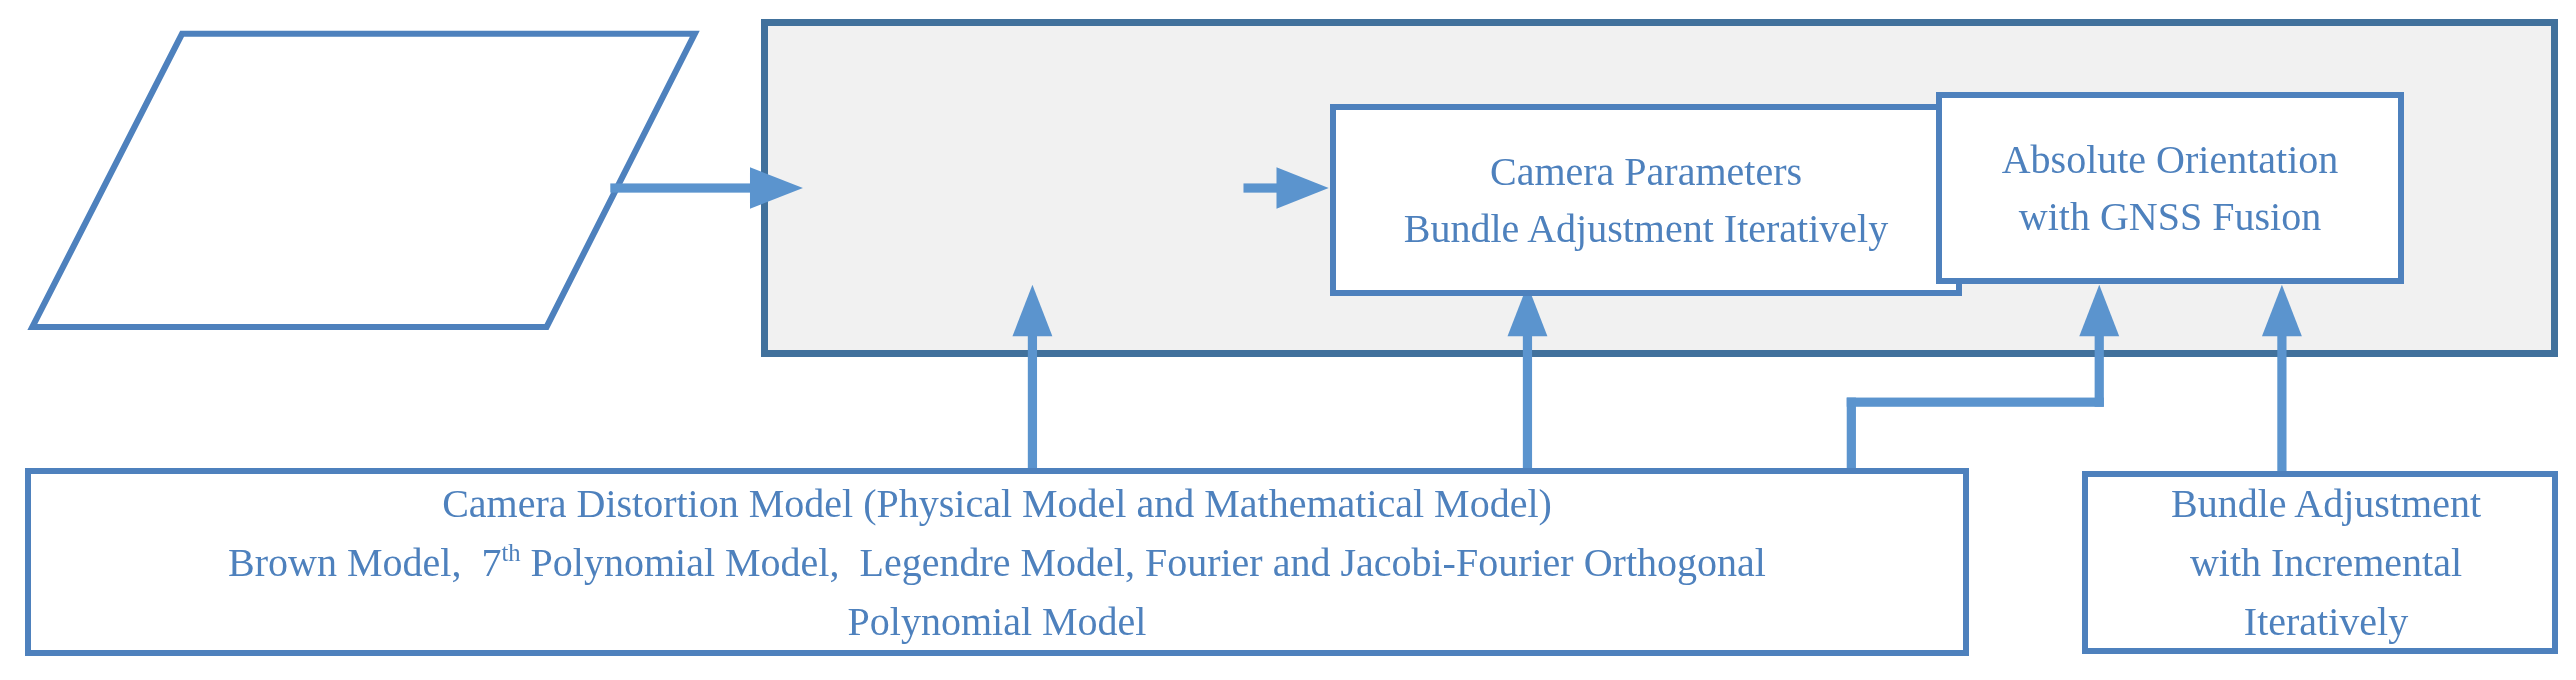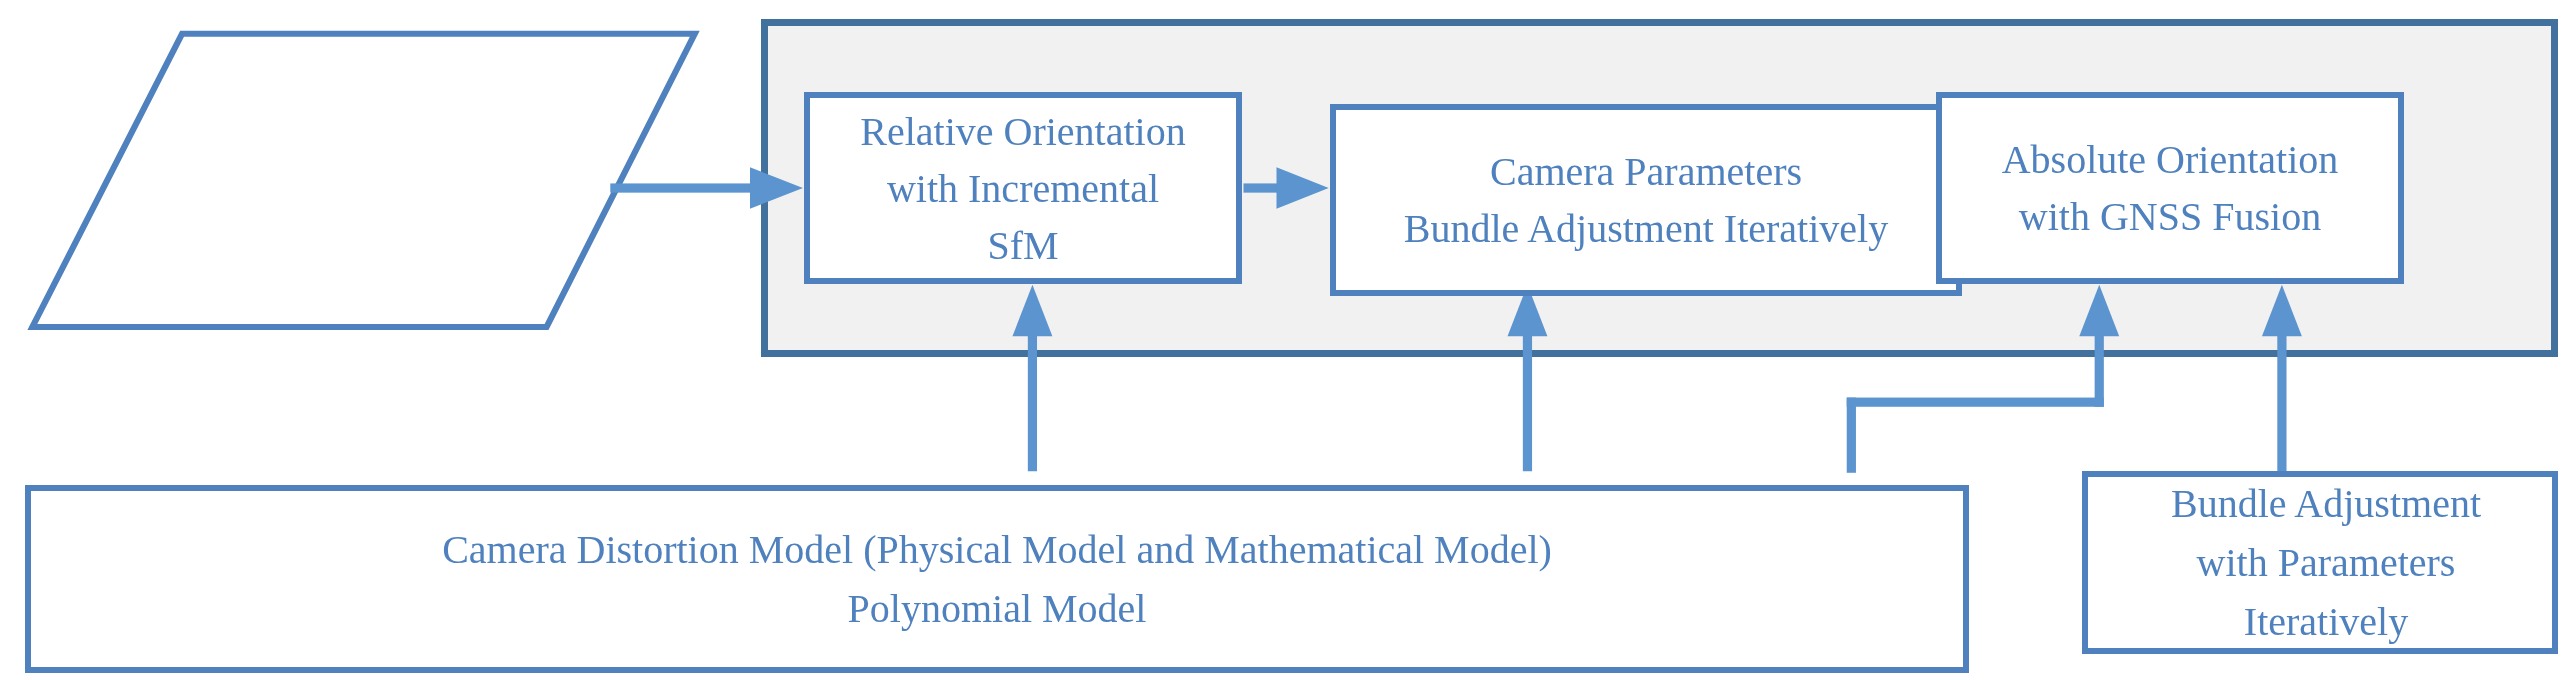--- a/index.html
+++ b/index.html
@@ -46,21 +46,21 @@
   }
   .node .line {
     display: block;
     font-size: 40px;
     line-height: 57px;
     white-space: pre;
   }
   #step-1 { left: 804px; top: 92px; width: 438px; height: 192px; }
   #step-2 { left: 1330px; top: 104px; width: 632px; height: 192px; }
   #step-3 { left: 1936px; top: 92px; width: 468px; height: 192px; }
-  #distortion-box { left: 25px;   top: 468px; width: 1944px; height: 188px; margin-top: 17px; }
+  #distortion-box { left: 25px;   top: 468px; width: 1944px; height: 188px; }
   #constraint-box { left: 2082px; top: 471px; width: 476px;  height: 183px; padding-left: 12px; }
   #distortion-box .line, #constraint-box .line {
     font-size: 40px;
     line-height: 59px;
     white-space: pre;
   }
   sup.sup {
     font-size: 24.6px;
     vertical-align: 15.4px;
     line-height: 0;
@@ -127,41 +127,37 @@
       <polygon points="2973,371 2947,438 2999,438"></polygon>
     </g>
   </svg>
 
   <div id="input-node-text">
     <span class="line">UAV Images of</span>
     <span class="line">Transmission</span>
     <span class="line">Line</span>
   </div>
 
-  <div class="node" id="step-1">
-    <span class="line">Relative Orientation</span>
-    <span class="line">with Incremental</span>
-    <span class="line">SfM</span>
-  </div>
 
   <div class="node" id="step-2">
     <span class="line">Camera Parameters</span>
     <span class="line">Bundle Adjustment Iteratively</span>
   </div>
 
   <div class="node" id="step-3">
     <span class="line">Absolute Orientation</span>
     <span class="line">with GNSS Fusion</span>
   </div>
 
   <div class="node" id="distortion-box">
     <span class="line">Camera Distortion Model (Physical Model and Mathematical Model)</span>
+    <span class="line"><span>Brown Model,  7</span><sup class="sup">th</sup><span> Polynomial Model,  Legendre Model, Fourier and Jacobi-Fourier Orthogonal</span></span>
     <span class="line">Polynomial Model</span>
   </div>
 
   <div class="node" id="constraint-box">
     <span class="line">Bundle Adjustment</span>
-    <span class="line">with Parameters</span>
+    <span class="line">with Incremental</span>
     <span class="line">Iteratively</span>
   </div>
 
 </div>
 
 
 </body></html>

